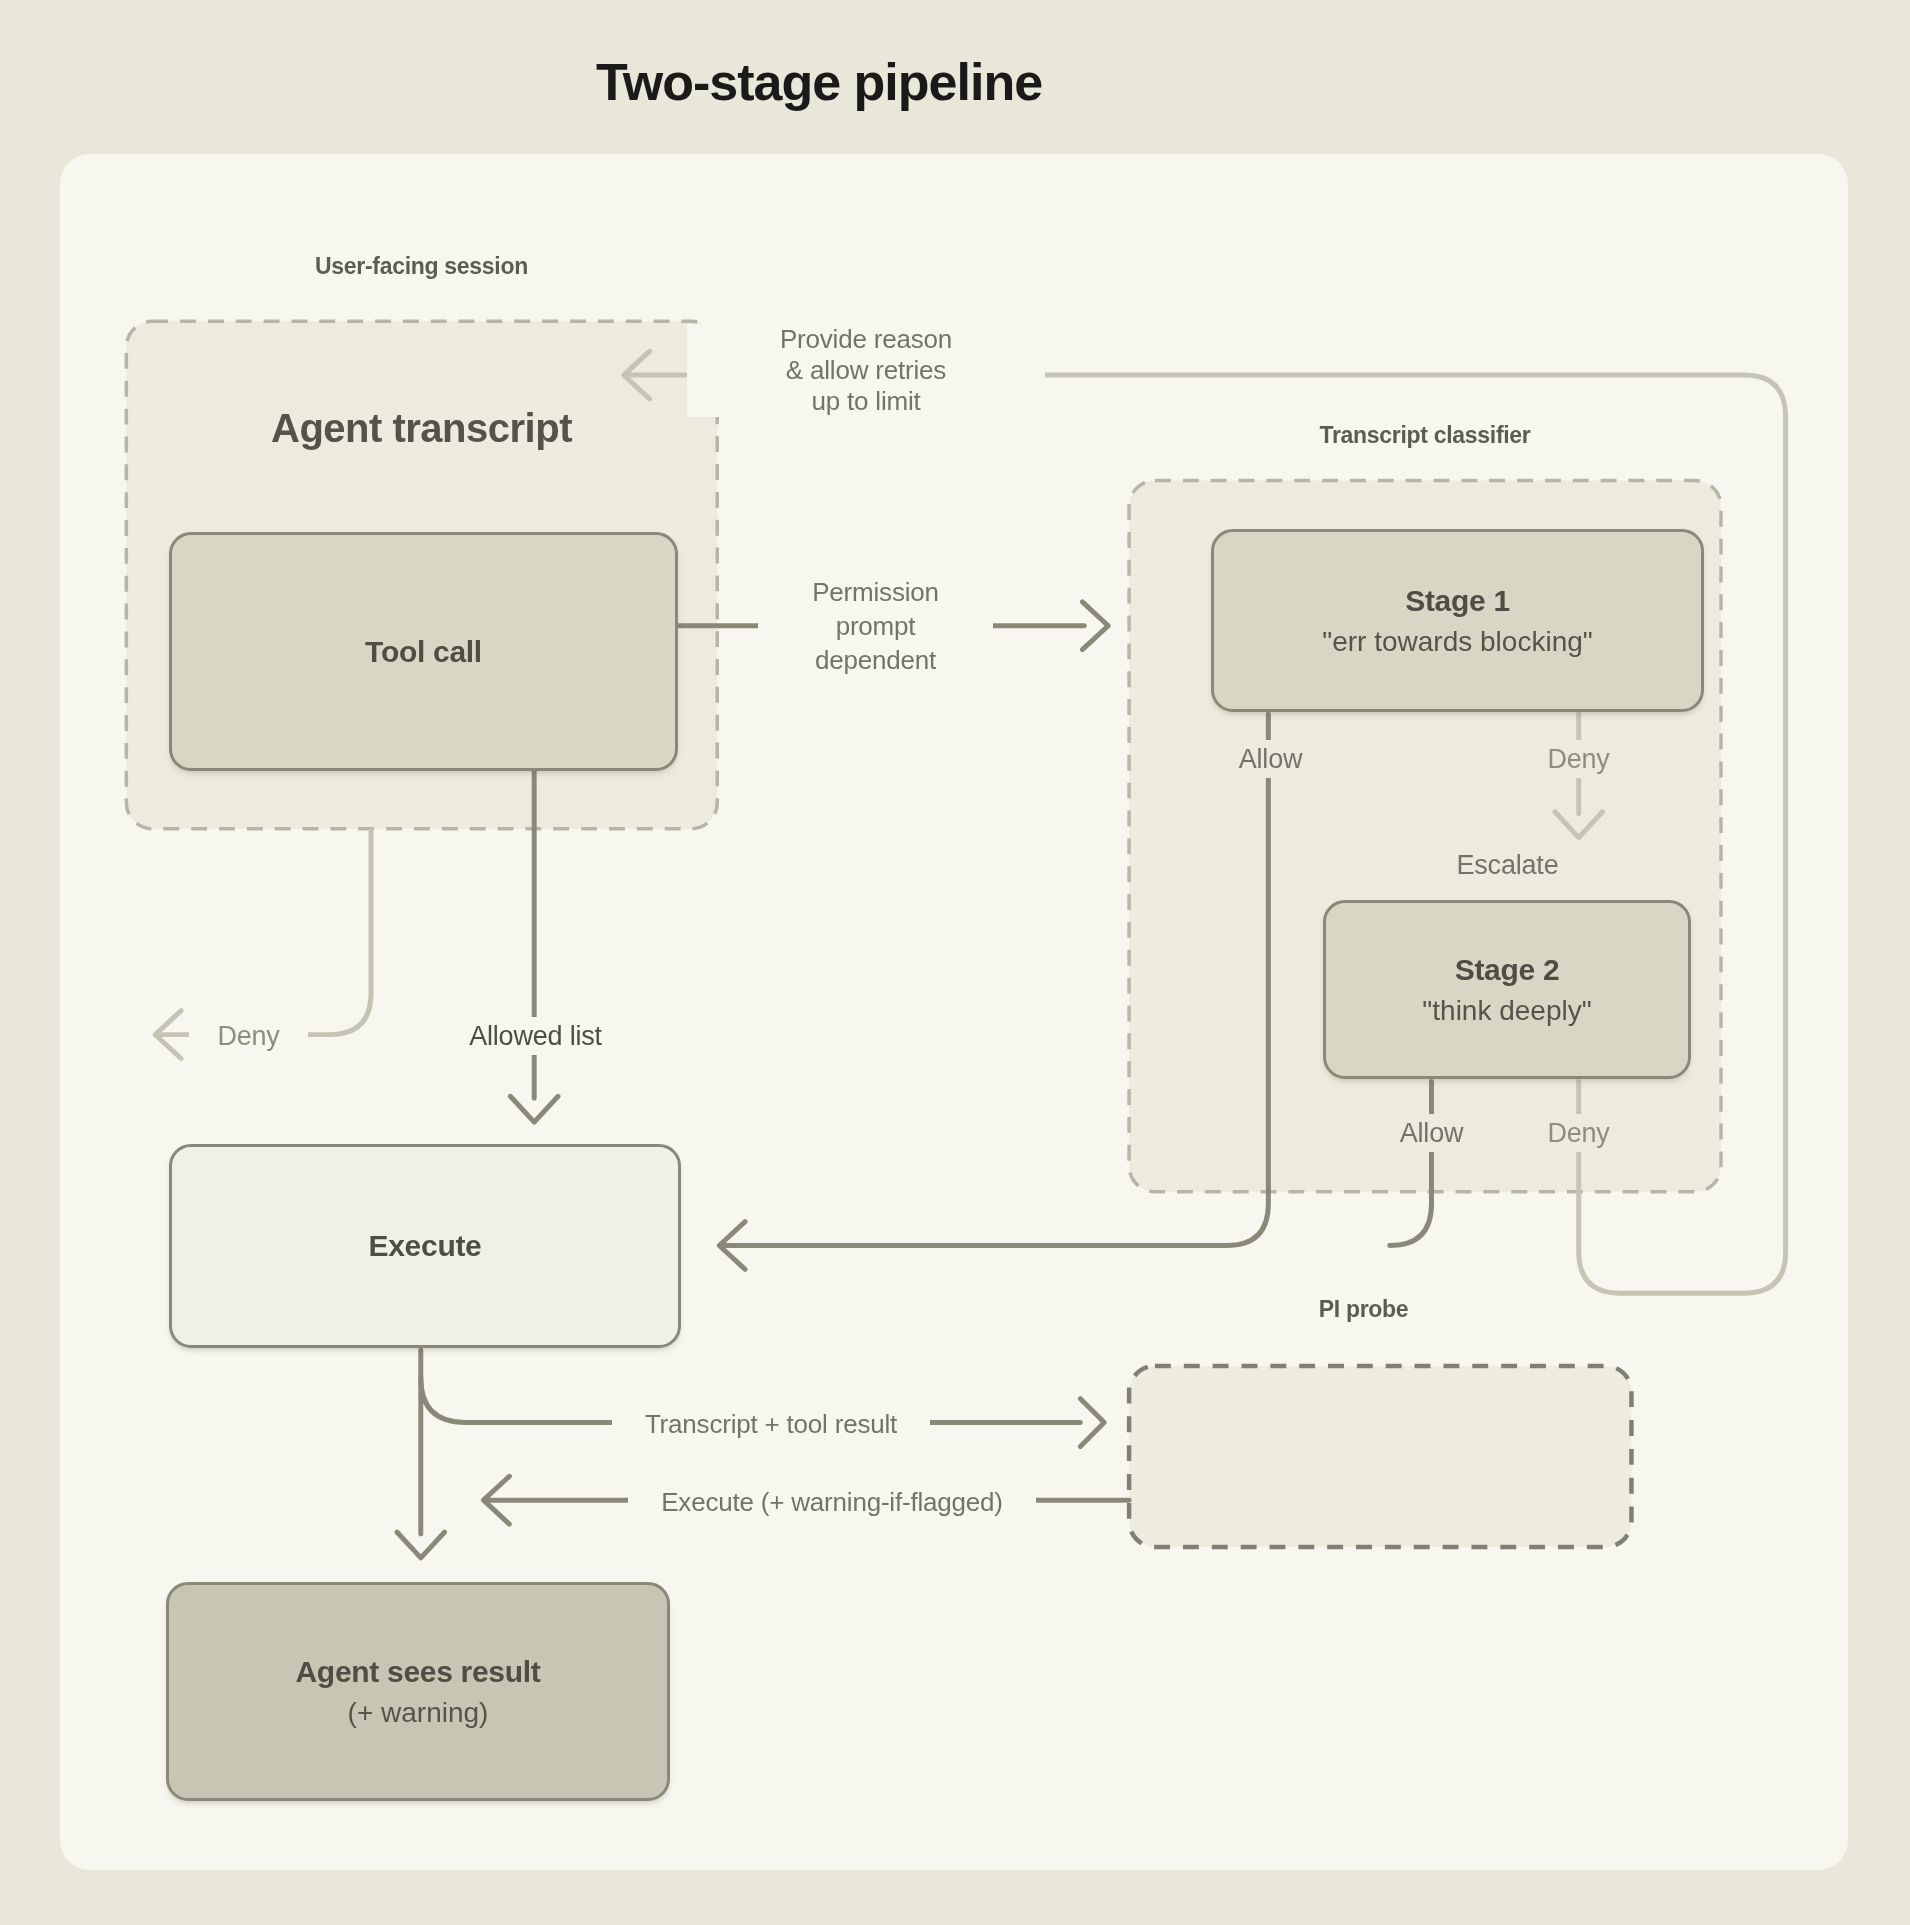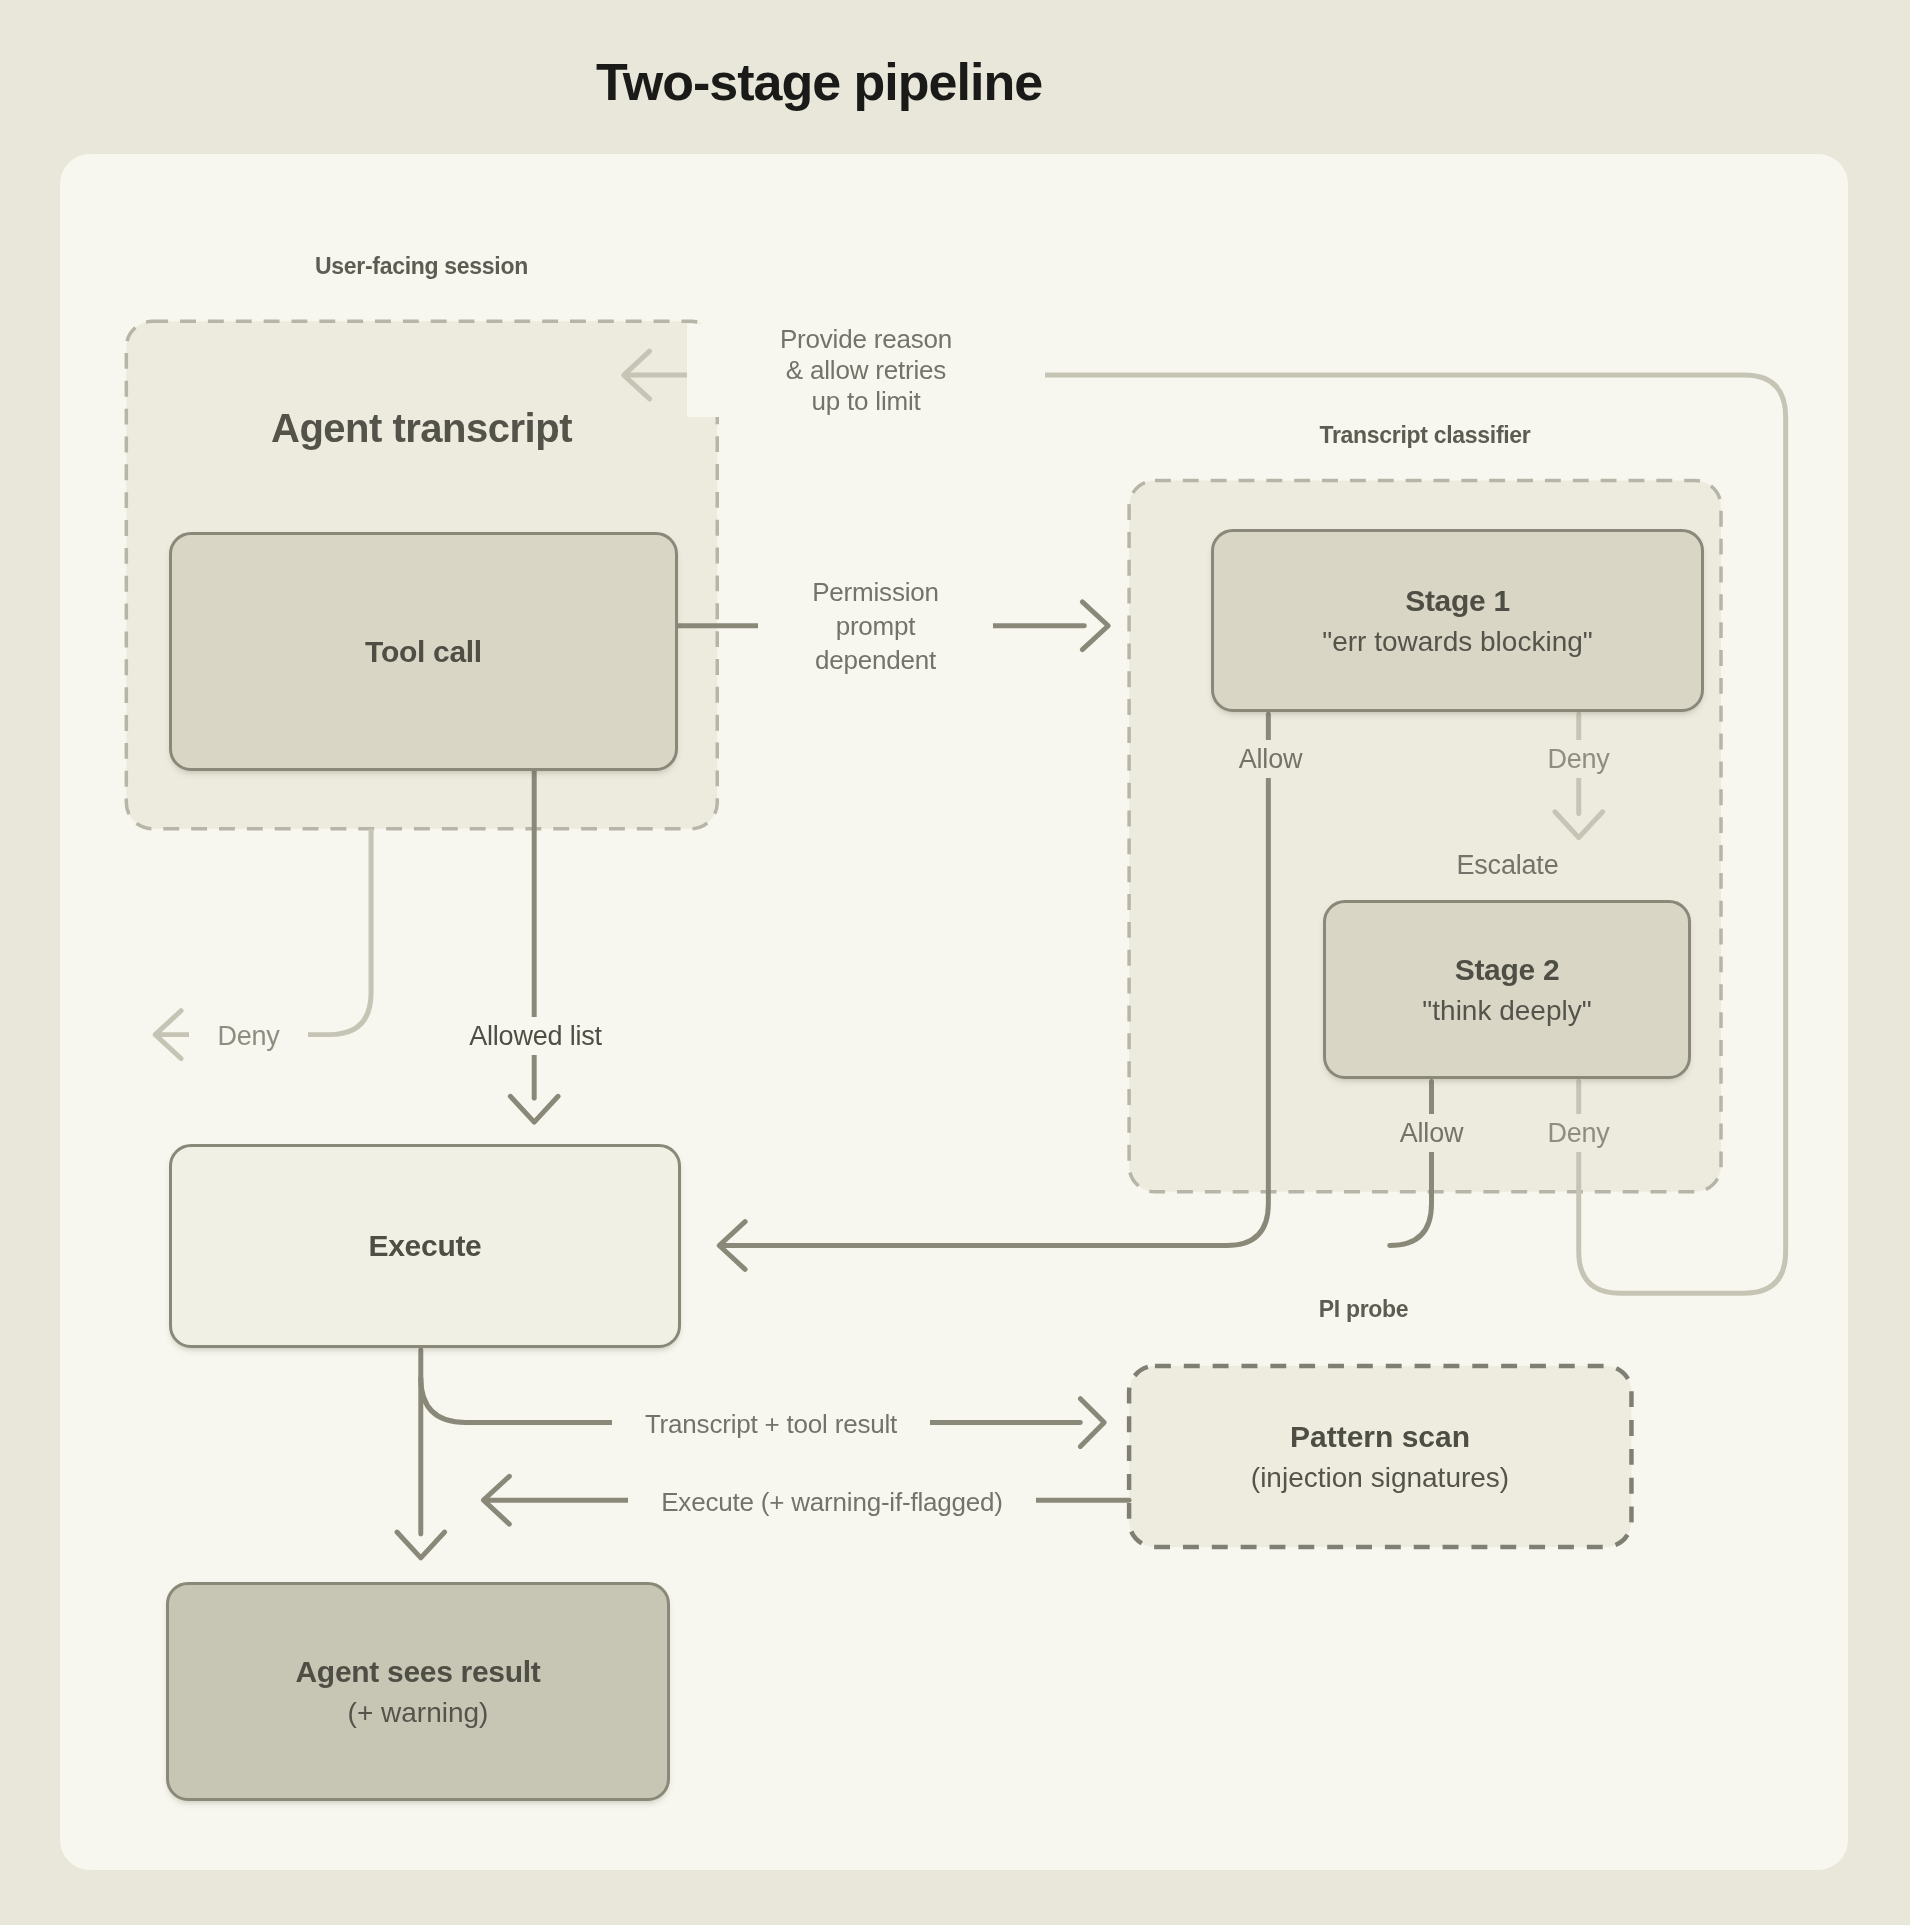--- a/index.html
+++ b/index.html
@@ -114,24 +114,20 @@
 
   <div class="abs node exec-bg" style="left:169px;top:1144px;width:512px;height:204px;">
     <div class="t">Execute</div>
   </div>
   <div class="abs section-label" style="left:1085px;top:1296px;width:557px;">PI probe</div>
 
   <div class="abs node result-bg" style="left:166px;top:1582px;width:504px;height:219px;">
     <div class="t">Agent sees result</div>
     <div class="s">(+ warning)</div>
   </div>
-  <div class="abs probe-content" style="left:1129px;top:1366px;width:502px;height:181px;">
-    <div class="t">Pattern scan</div>
-    <div class="s">(injection signatures)</div>
-  </div>
 
   <div class="abs wire-label mask-panel" style="left:687px;top:324px;width:358px;">
     <div>Provide reason</div>
     <div>&amp; allow retries</div>
     <div>up to limit</div>
   </div>
   <div class="abs wire-label mask-panel" style="left:758px;top:575px;width:235px;line-height:34px;">
     <div>Permission</div>
     <div>prompt</div>
     <div>dependent</div>

